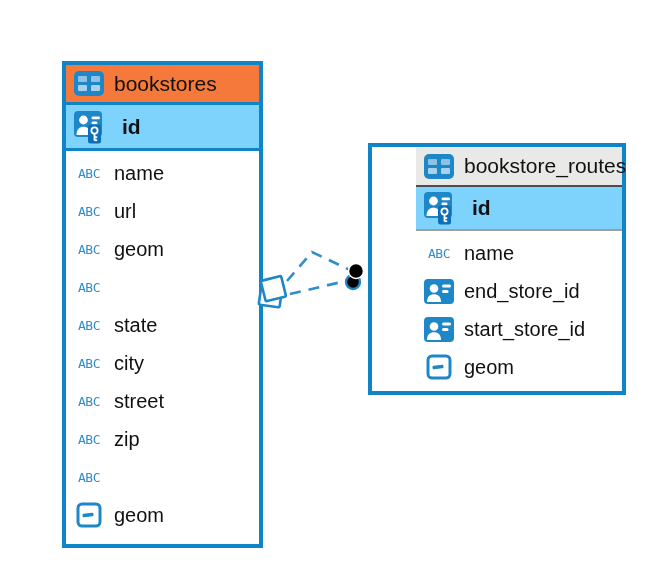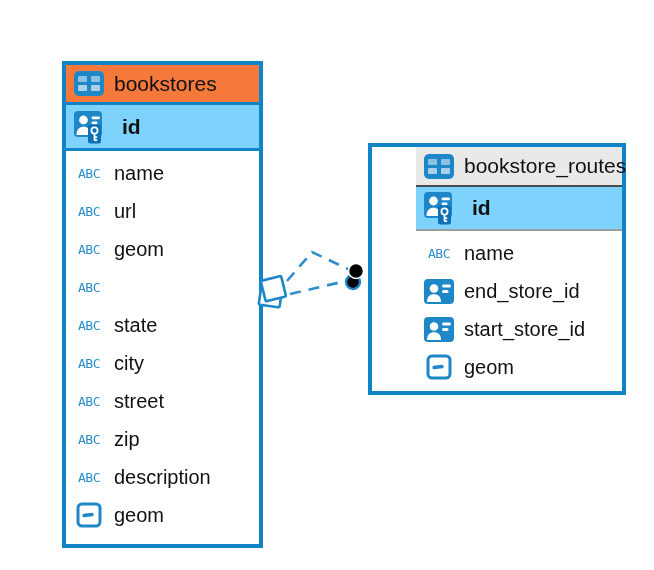--- a/index.html
+++ b/index.html
@@ -110,21 +110,20 @@
     <div class="col-row">
       <span class="icon-slot abc-glyph">ABC</span>
       <span>street</span>
     </div>
     <div class="col-row">
       <span class="icon-slot abc-glyph">ABC</span>
       <span>zip</span>
     </div>
     <div class="col-row">
       <span class="icon-slot abc-glyph">ABC</span>
-      <span>description</span>
     </div>
     <div class="col-row">
       <span class="icon-slot">
         <svg width="26" height="26" viewBox="0 0 26 26">
           <rect x="2" y="2" width="22" height="22" rx="4" fill="#fff" stroke="#1D87C8" stroke-width="3"></rect>
           <rect x="6.5" y="11.2" width="11" height="3.6" rx="1.2" fill="#1D87C8" transform="rotate(-7 12 13)"></rect>
         </svg>
       </span>
       <span>geom</span>
     </div>

